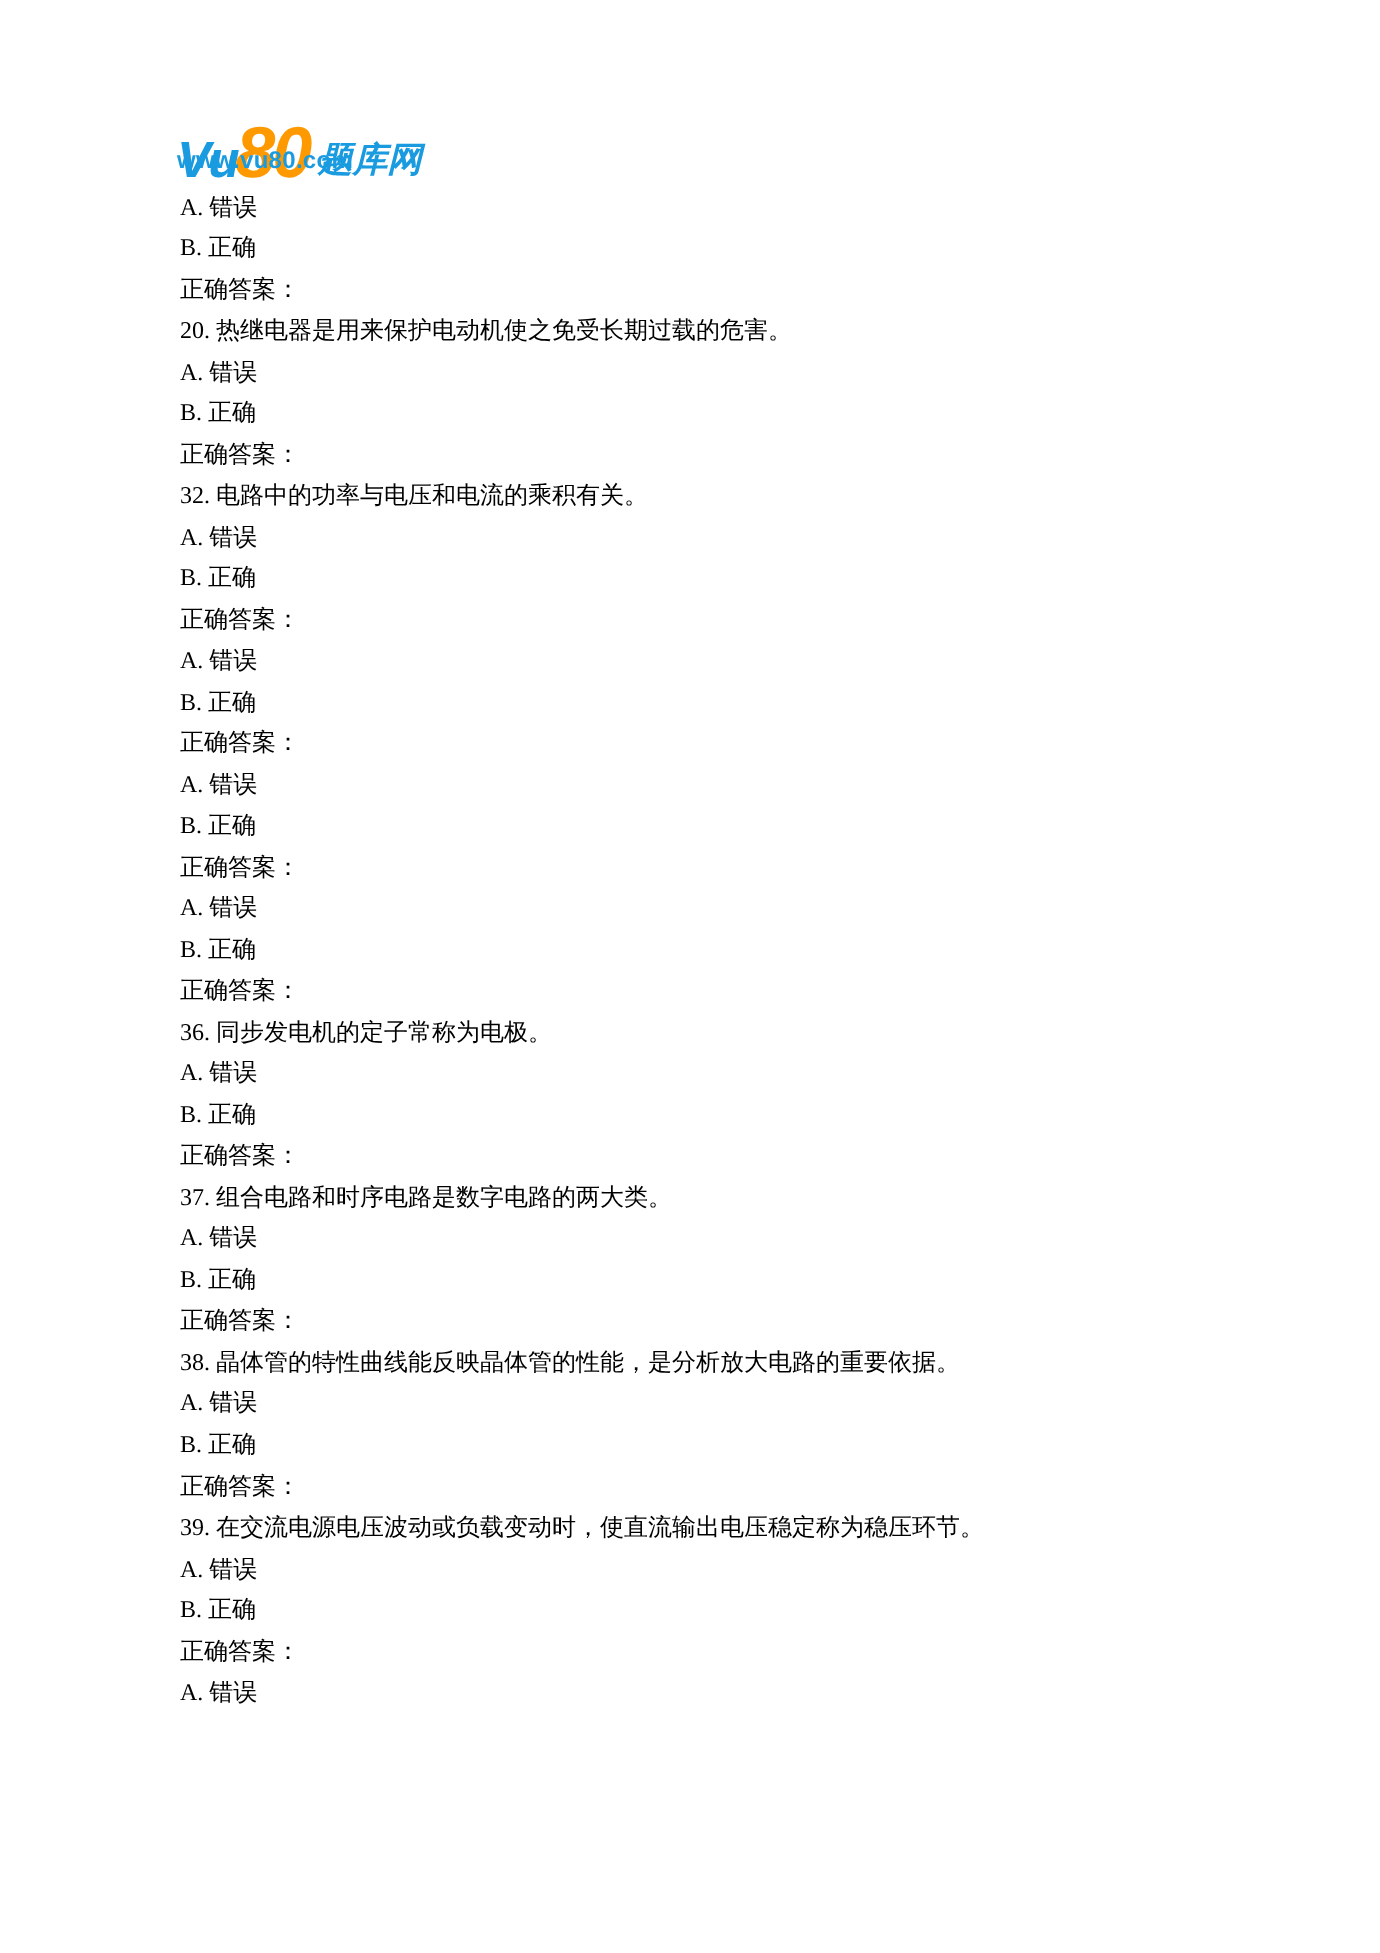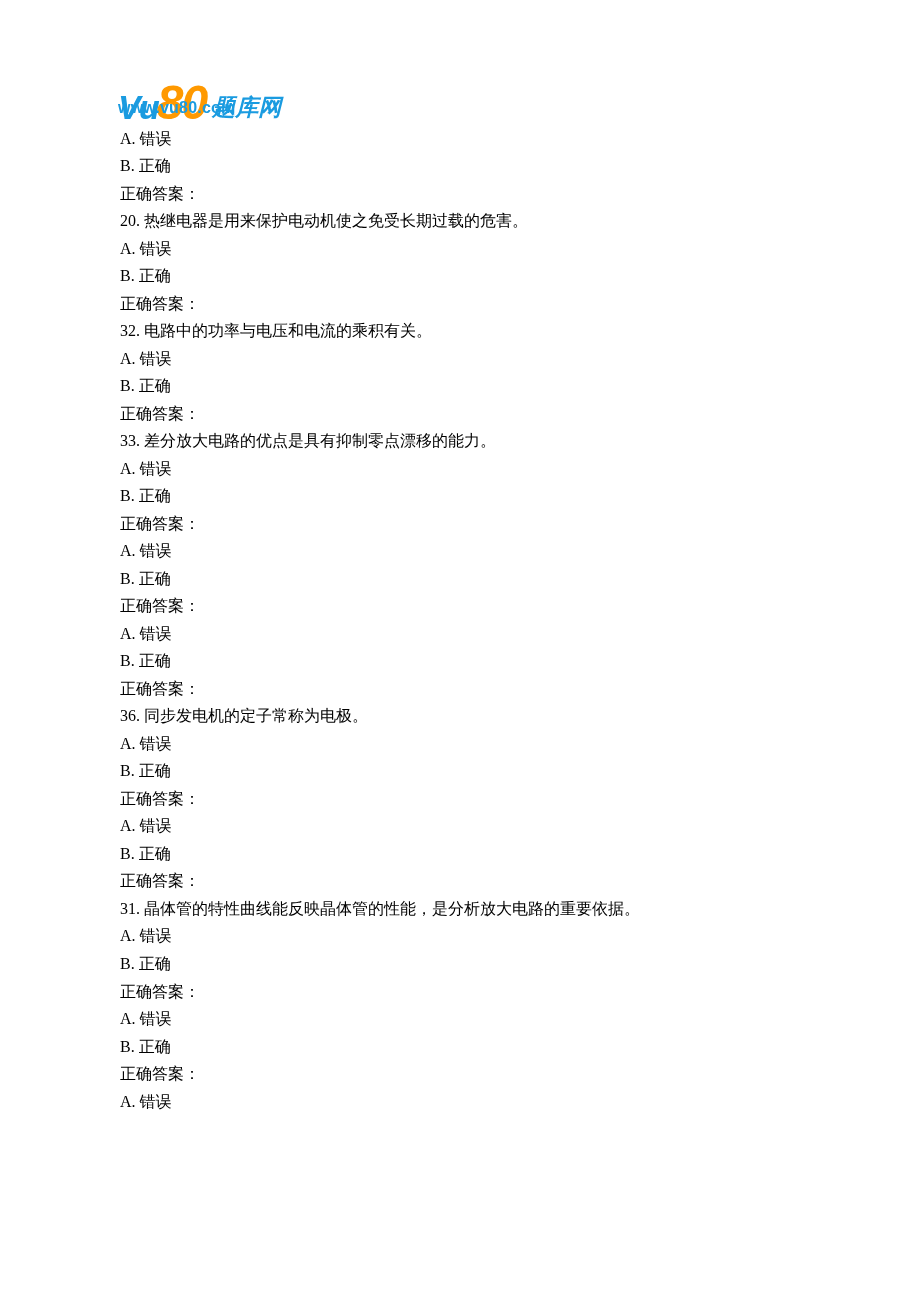--- a/index.html
+++ b/index.html
@@ -90,47 +90,48 @@
     <div class="line"><span>20.</span>   <span>热继电器是用来保护电动机使之免受长期过载的危害。</span></div>
     <div class="line">A.  错误</div>
     <div class="line">B.  正确</div>
     <div class="line">正确答案：</div>
 
     <div class="line"><span>32.</span>   <span>电路中的功率与电压和电流的乘积有关。</span></div>
     <div class="line">A.  错误</div>
     <div class="line">B.  正确</div>
     <div class="line">正确答案：</div>
 
-    <div class="line"><span>33.</span>   <span>差分放大电路的优点是具有抑制零点漂移的能力。</span></div>
     <div class="line">A.  错误</div>
     <div class="line">B.  正确</div>
     <div class="line">正确答案：</div>
 
     <div class="line">A.  错误</div>
     <div class="line">B.  正确</div>
     <div class="line">正确答案：</div>
 
     <div class="line">A.  错误</div>
     <div class="line">B.  正确</div>
     <div class="line">正确答案：</div>
 
     <div class="line"><span>36.</span>   <span>同步发电机的定子常称为电极。</span></div>
     <div class="line">A.  错误</div>
     <div class="line">B.  正确</div>
     <div class="line">正确答案：</div>
 
+    <div class="line"><span>37.</span>   <span>组合电路和时序电路是数字电路的两大类。</span></div>
     <div class="line">A.  错误</div>
     <div class="line">B.  正确</div>
     <div class="line">正确答案：</div>
 
-    <div class="line"><span>31.</span>   <span>晶体管的特性曲线能反映晶体管的性能，是分析放大电路的重要依据。</span></div>
+    <div class="line"><span>38.</span>   <span>晶体管的特性曲线能反映晶体管的性能，是分析放大电路的重要依据。</span></div>
     <div class="line">A.  错误</div>
     <div class="line">B.  正确</div>
     <div class="line">正确答案：</div>
 
+    <div class="line"><span>39.</span>   <span>在交流电源电压波动或负载变动时，使直流输出电压稳定称为稳压环节。</span></div>
     <div class="line">A.  错误</div>
     <div class="line">B.  正确</div>
     <div class="line">正确答案：</div>
 
     <div class="line">A.  错误</div>
 
   </div>
 </div>
 
 </body></html>

